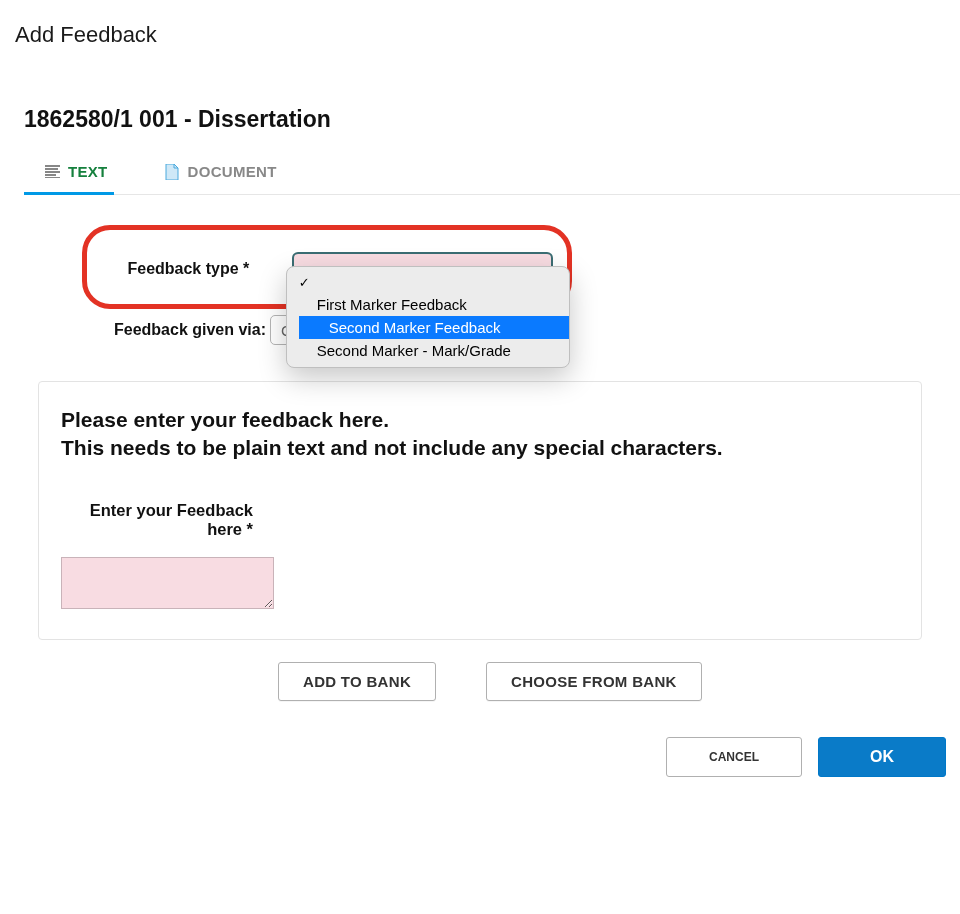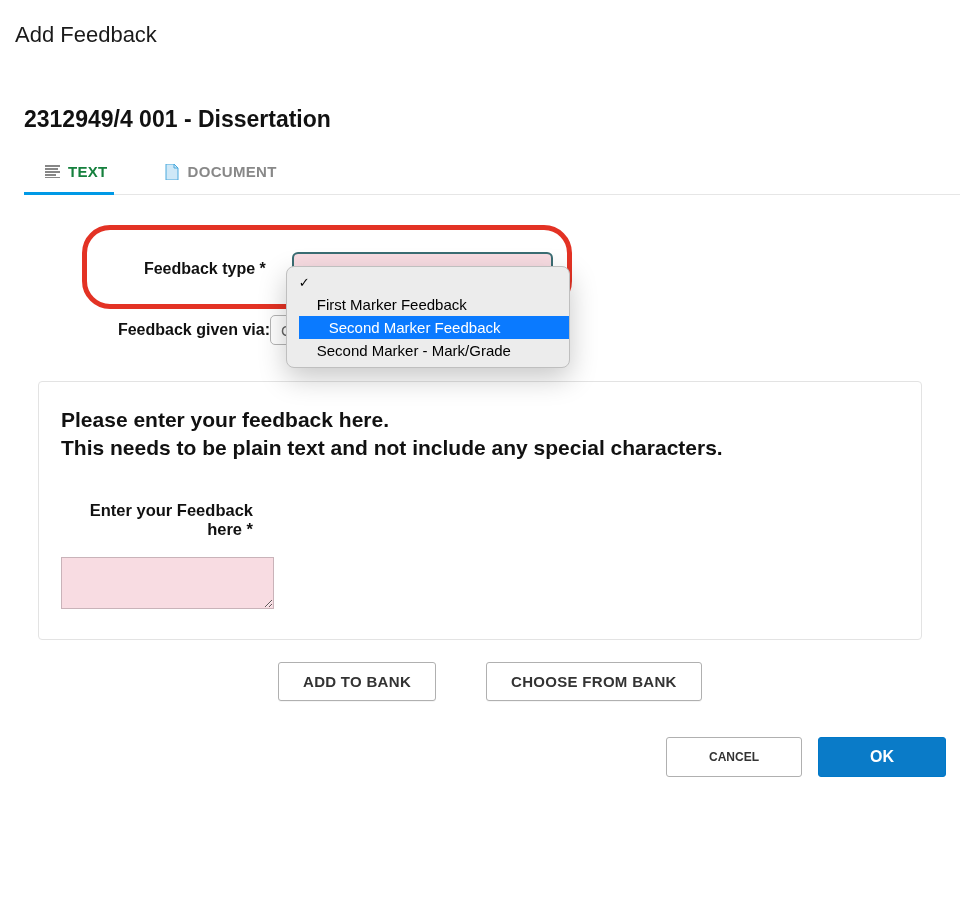--- a/index.html
+++ b/index.html
@@ -67,21 +67,21 @@
     .row {
       display: flex;
       align-items: center;
       gap: 26px;
       font-size: 16px;
     }
     .row-label {
       font-weight: 700;
       color: #111;
       width: 160px;
-      text-align: right;
+      text-align: center;
     }
     .select-box {
       position: relative;
       border: 2px solid #3b6d73;
       border-radius: 6px;
       background: #f8dce2;
       width: 270px;
       height: 34px;
     }
 
@@ -222,21 +222,21 @@
       width: 128px;
       height: 40px;
       border-radius: 3px;
       cursor: pointer;
     }
   </style>
 </head>
 <body>
 
 <div class="page-title">Add Feedback</div>
-<div class="subheading">2312949/4 001 - Dissertation</div>
+<div class="subheading">1862580/1 001 - Dissertation</div>
 
 <div class="tabs">
   <div class="tab active">
     <span class="tab-icon">
       <svg width="15" height="13" viewBox="0 0 15 13">
           <g stroke="#6a6a6a" stroke-width="1.6">
             <line x1="0" y1="1" x2="15" y2="1"></line>
             <line x1="0" y1="4" x2="13" y2="4"></line>
             <line x1="0" y1="7" x2="15" y2="7"></line>
             <line x1="0" y1="10" x2="11" y2="10"></line>

